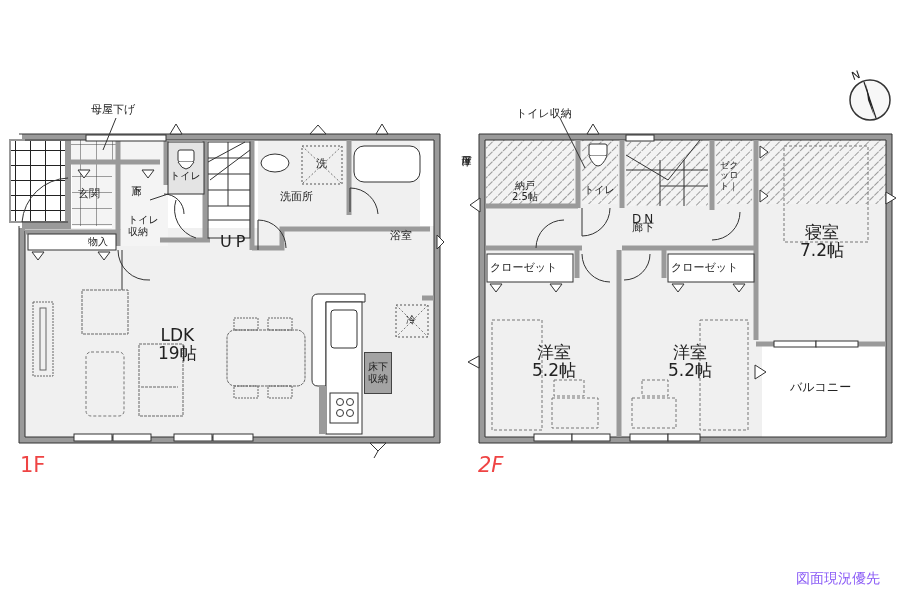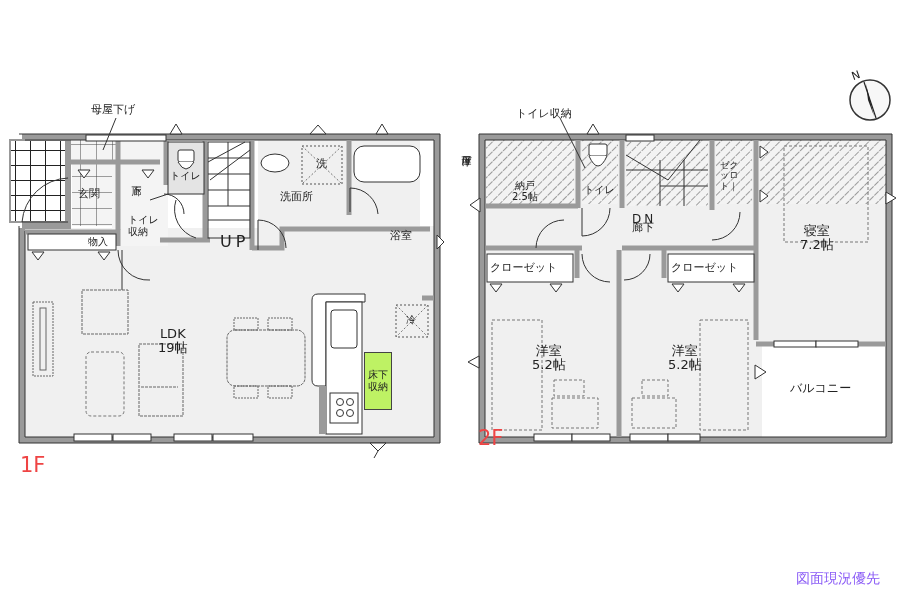--- a/index.html
+++ b/index.html
@@ -1,22 +1,22 @@
 <!DOCTYPE html>
 <html><head>
 <meta charset="utf-8">
 <style>
   html, body { margin: 0; padding: 0; background: #ffffff; }
   body { width: 920px; height: 592px; position: relative; overflow: hidden;
          font-family: "DejaVu Sans", sans-serif; color: #222; }
   svg { position: absolute; left: 0; top: 0; }
   .lbl { position: absolute; font-size: 11px; color: #222; white-space: nowrap; line-height: 1.1; }
-  .lbl-lg { font-size: 13px; text-align: center; line-height: 1.05; }
+  .lbl-lg { font-size: 17px; text-align: center; line-height: 1.05; }
   .vert { writing-mode: vertical-rl; letter-spacing: 0; font-size: 10px; }
-  .boxlbl { position: absolute; font-size: 11px; border: 1px solid #444; background: #bef264; padding: 16px 3px; text-align: center; line-height: 1.2; }
+  .boxlbl { position: absolute; font-size: 11px; border: 1px solid #444; background: #a3a3a3; padding: 8px 3px; text-align: center; line-height: 1.2; }
   .floor-tag { position: absolute; font-size: 21px; color: #ef4444; }
   .footnote { position: absolute; font-size: 14px; color: #8b5cf6; }
 </style>
 </head>
 <body>
 
 <svg width="920" height="592" viewBox="0 0 920 592">
   <defs>
     <pattern id="hatch" patternUnits="userSpaceOnUse" width="7" height="7" patternTransform="rotate(45)">
       <rect width="7" height="7" fill="#f3f3f3"></rect>
@@ -282,18 +282,18 @@
 <div class="lbl" style="left:490px;top:262px;">クローゼット</div>
 <div class="lbl" style="left:671px;top:262px;">クローゼット</div>
 <div class="lbl lbl-lg" style="left:532px;top:344px;">
   <div>洋室</div>
   <div>5.2帖</div>
 </div>
 <div class="lbl lbl-lg" style="left:668px;top:344px;">
   <div>洋室</div>
   <div>5.2帖</div>
 </div>
-<div class="lbl" style="left:790px;top:382px;font-size:12px;">バルコニー</div>
-<div class="floor-tag" style="left:478px;top:426px;">2F</div>
+<div class="lbl" style="left:790px;top:382px;font-size:12px;font-family:Liberation Mono, monospace;">バルコニー</div>
+<div class="floor-tag" style="left:478px;top:453px;font-style:italic;">2F</div>
 
 <div class="lbl" style="left:852px;top:70px;font-size:11px;transform:rotate(-20deg);">N</div>
 
 <div class="footnote" style="left:796px;top:570px;">図面現況優先</div>
 
 </body></html>

